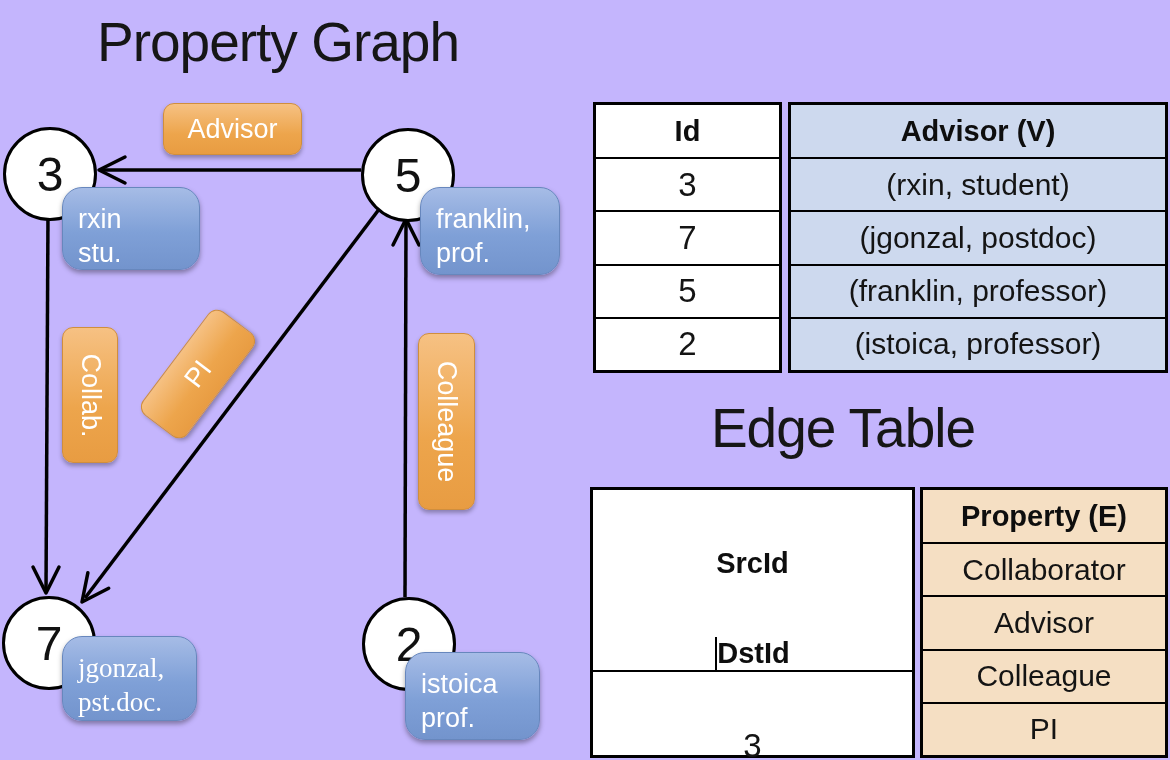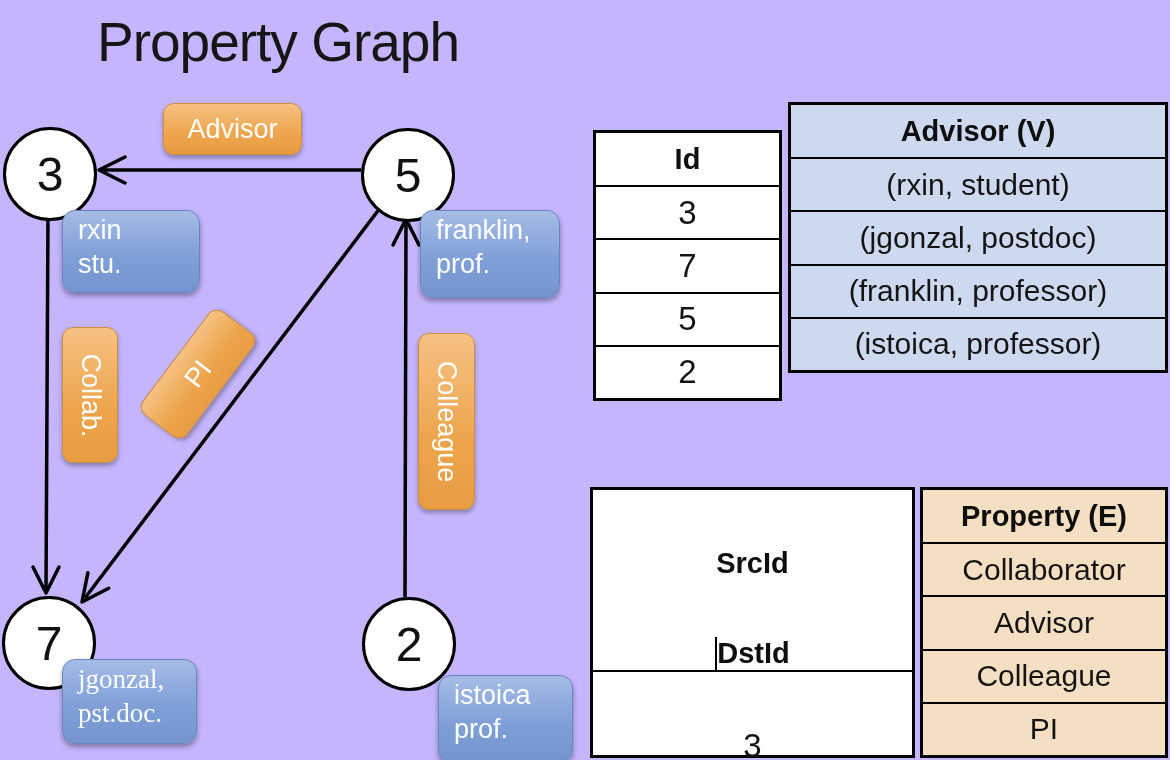--- a/index.html
+++ b/index.html
@@ -17,40 +17,40 @@
   .edges{position:absolute;left:0;top:0;z-index:1;}
   .edges line{stroke:#000;stroke-width:3.5;}
   .edges polyline{stroke:#000;stroke-width:3.5;fill:none;stroke-linecap:round;stroke-linejoin:round;}
 
   
   .node{position:absolute;width:88px;height:88px;border:3.5px solid #000;border-radius:50%;
         background:#fff;display:flex;align-items:center;justify-content:center;
         font-size:48px;font-weight:300;color:#111;z-index:2;}
 
   
-  .vbox{position:absolute;z-index:3;border-radius:13px;box-sizing:border-box;
+  .vbox{position:absolute;z-index:3;border-radius:20px;box-sizing:border-box;
         background:linear-gradient(180deg,#a6bce6 0%,#7fa0d7 55%,#7394cd 100%);
         border:1px solid #6787bd;box-shadow:0 3px 5px rgba(0,0,0,.35);
-        color:#fff;font-size:27px;line-height:34px;padding:2px 0 0 15px;margin-top:23px;}
+        color:#fff;font-size:27px;line-height:34px;padding:14px 0 0 15px;}
 
   
   .obox{position:absolute;z-index:4;border-radius:11px;box-sizing:border-box;
         background:linear-gradient(180deg,#f6c183 0%,#eda54c 60%,#e89c42 100%);
         border:1px solid #d08e3d;box-shadow:0 3px 4px rgba(0,0,0,.3);
         color:#fff;font-size:27px;display:flex;align-items:center;justify-content:center;}
   .obox.vert span{transform:rotate(90deg);white-space:nowrap;}
   .obox.pi{transform:rotate(-53deg);}
 
   
   .tbl{position:absolute;display:flex;}
   .vertex-tbl{left:593px;top:102px;width:575px;height:271px;gap:6px;}
   .edge-tbl{left:590px;top:487px;width:578px;height:271px;gap:5px;}
   .subtable{border:3px solid #000;box-sizing:border-box;background:#fff;
             display:flex;flex-direction:column;height:100%;}
-  .w-id{width:189px;margin-top:28px;}
+  .w-id{width:189px;}
   .w-vprop{width:380px;}
   .w-srcdst{width:325px;}
   .w-eprop{width:248px;justify-content:center;}
   .fill-v{background:#cdd9ee;}
   .fill-e{background:#f5dfc3;}
   .r{flex:1;display:flex;align-items:center;justify-content:center;
      font-size:30px;border-top:2.5px solid #000;}
   .r.num{font-size:33px;}
   .hrow{flex:0 0 52px;border-top:none;font-weight:bold;font-size:29px;color:#0e0e0e;}
   .two .r{padding:0;flex-direction:column;}
@@ -58,20 +58,21 @@
   .two .c.src{flex:0 0 147px;}
   .two .c.dst{border-left:2.5px solid #000;}
   .two .hrow .c{font-size:29px;}
 </style>
 </head>
 <body>
 
 <div class="canvas">
 
   <div class="title graph-title">Property Graph</div>
+  <div class="title edge-title">Edge Table</div>
 
   <svg class="edges" width="1170" height="760" viewBox="0 0 1170 760">
     <g>
       <line x1="361" y1="170" x2="99" y2="170"></line>
       <polyline points="125,157 99,170 125,183"></polyline>
     </g>
     <g>
       <line x1="48" y1="214" x2="46" y2="592"></line>
       <polyline points="33,567 46,593 59,567"></polyline>
     </g>
@@ -103,21 +104,21 @@
     <div>stu.</div>
   </div>
   <div class="vbox" style="left:420px;top:187px;width:140px;height:88px;">
     <div>franklin,</div>
     <div>prof.</div>
   </div>
   <div class="vbox" style="left:62px;top:636px;width:135px;height:85px;font-family:Liberation Serif, serif;">
     <div>jgonzal,</div>
     <div>pst.doc.</div>
   </div>
-  <div class="vbox" style="left:438px;top:652px;width:135px;height:88px;">
+  <div class="vbox" style="left:405px;top:652px;width:135px;height:88px;">
     <div>istoica</div>
     <div>prof.</div>
   </div>
 
   <div class="obox" style="left:163px;top:103px;width:139px;height:52px;">
     <span>Advisor</span>
   </div>
   <div class="obox vert" style="left:62px;top:327px;width:56px;height:136px;">
     <span>Collab.</span>
   </div>

